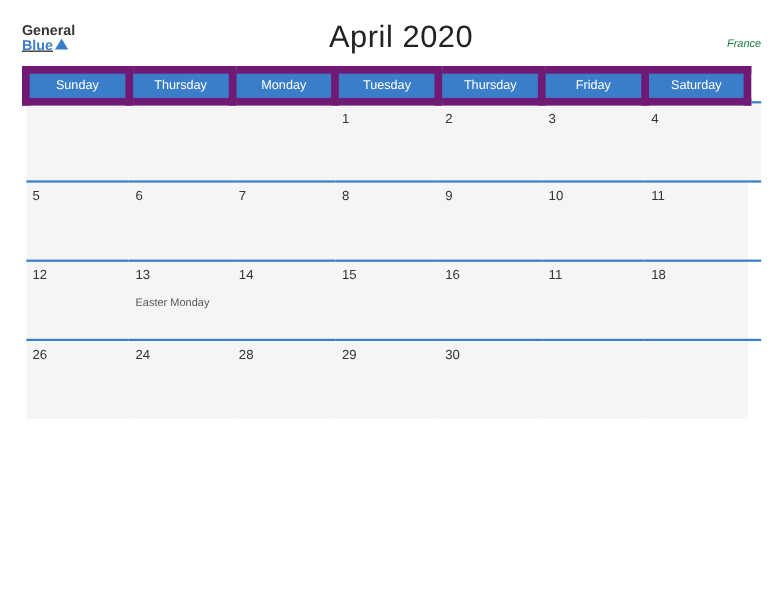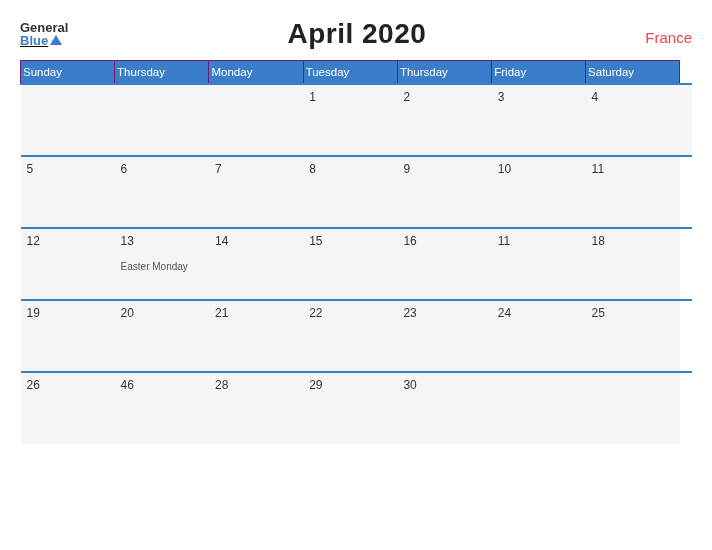--- a/index.html
+++ b/index.html
@@ -51,43 +51,44 @@
       position: relative;
       top: -1px;
     }
     .logo-row {
       display: flex;
       align-items: center;
       text-decoration: underline;
     }
     .title {
       font-size: 28px;
-      font-weight: bold;
+      font-weight: normal;
       color: #222;
       letter-spacing: 0.5px;
     }
     .country {
-      font-size: 15px;
-      color: #ef4444;
+      font-size: 10px;
+      color: #15803d;
       align-self: flex-end;
       padding-bottom: 4px;
+      font-style: italic;
     }
     
     .calendar {
       width: 100%;
       border-collapse: collapse;
     }
     .calendar thead tr th {
       background: #3a7dc9;
       color: #fff;
       font-size: 11.5px;
       font-weight: normal;
       padding: 5px 2px;
-      text-align: left;
-      border: 1px solid #701a75;
+      text-align: center;
+      border: 7px solid #701a75;
     }
     .calendar tbody tr {
       border-top: 2px solid #3a7dc9;
     }
     .calendar tbody tr td {
       background: #f5f5f5;
       vertical-align: top;
       padding: 5px 6px 5px 6px;
       height: 72px;
       width: calc(100% / 7);
@@ -200,47 +201,24 @@
           </td>
           <td>
             <span class="day-number">11</span>
           </td>
           <td>
             <span class="day-number">18</span>
           </td>
         </tr>
         <tr>
           <td>
-            <span class="day-number">19</span>
-          </td>
-          <td>
-            <span class="day-number">20</span>
-          </td>
-          <td>
-            <span class="day-number">21</span>
-          </td>
-          <td>
-            <span class="day-number">22</span>
-          </td>
-          <td>
-            <span class="day-number">23</span>
+            <span class="day-number">26</span>
           </td>
           <td>
             <span class="day-number">24</span>
-          </td>
-          <td>
-            <span class="day-number">25</span>
-          </td>
-        </tr>
-        <tr>
-          <td>
-            <span class="day-number">26</span>
-          </td>
-          <td>
-            <span class="day-number">46</span>
           </td>
           <td>
             <span class="day-number">28</span>
           </td>
           <td>
             <span class="day-number">29</span>
           </td>
           <td>
             <span class="day-number">30</span>
           </td>

